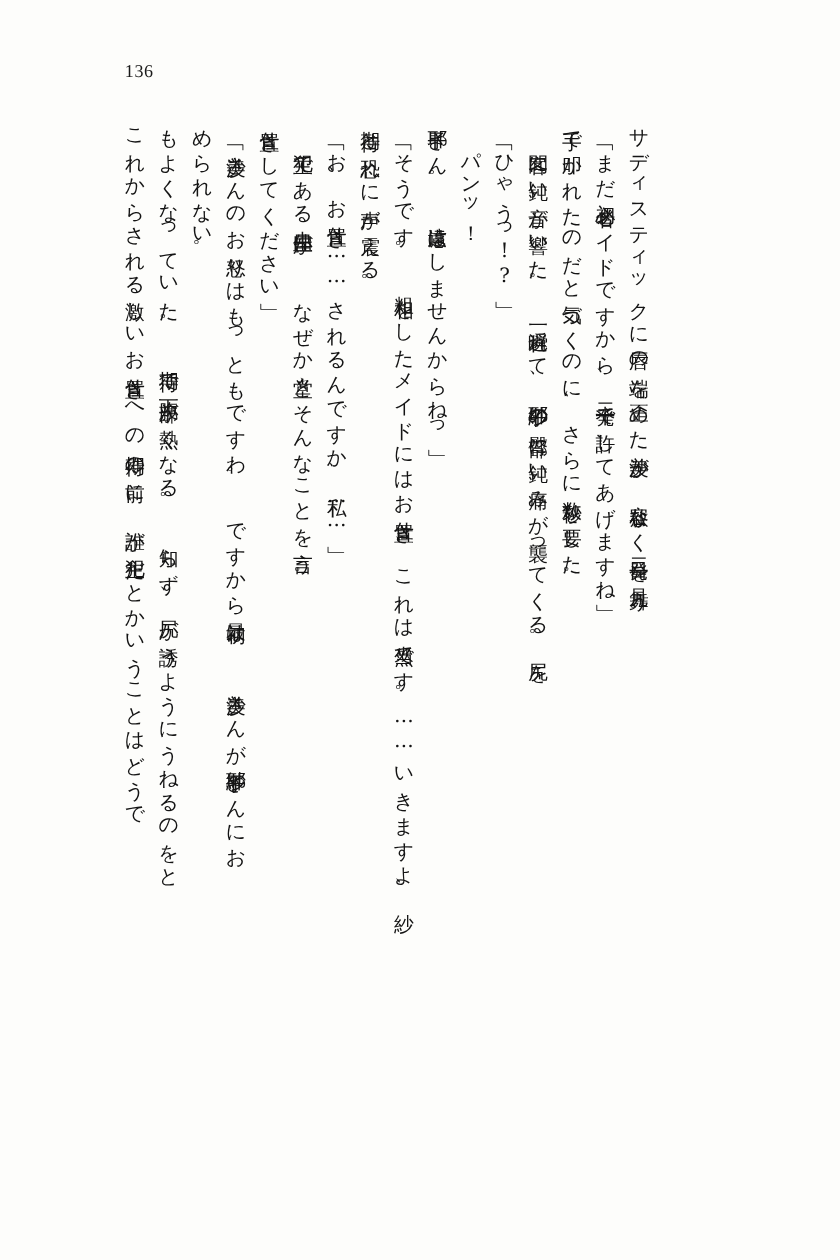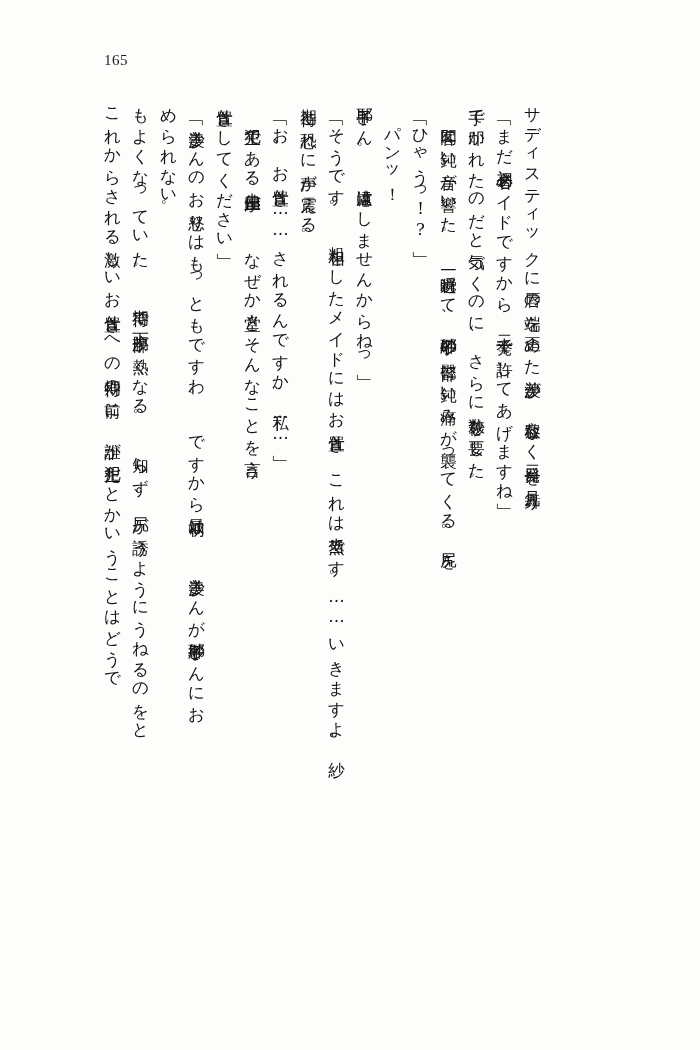--- a/index.html
+++ b/index.html
@@ -60,21 +60,21 @@
   }
   .col.indent {
     padding-top: 19px;
   }
 </style>
 </head>
 <body>
 
 <div class="page">
 
-  <div class="page-number">165</div>
+  <div class="page-number">136</div>
 
   <div class="body-text">
     <div class="col">これからされる激しいお仕置きへの期待の前に、誰が主犯だとかいうことはどうで</div>
     <div class="col">もよくなっていた。　期待で下腹部が熱くなる。　知らず、尻が誘うようにうねるのをと</div>
     <div class="col">められない。</div>
     <div class="col indent">「美沙さんのお怒りはもっともですわ。　ですから最初は、　美沙さんが紗耶子さんにお</div>
     <div class="col">仕置きしてください」</div>
     <div class="col indent">主犯である由佳里が、　なぜか堂々とそんなことを言う。</div>
     <div class="col indent">「お、お仕置き……されるんですか、私……」</div>
     <div class="col">期待と恐れに声が震える。</div>

